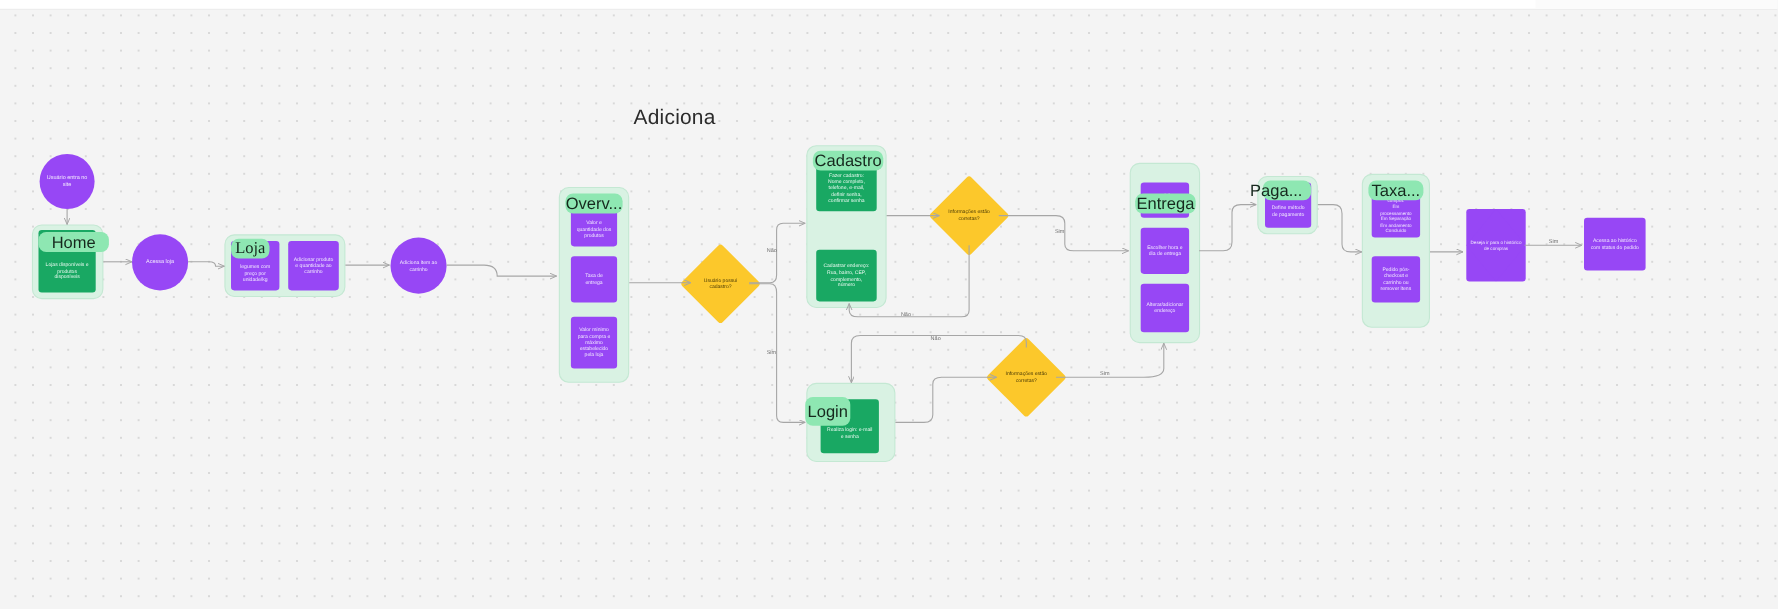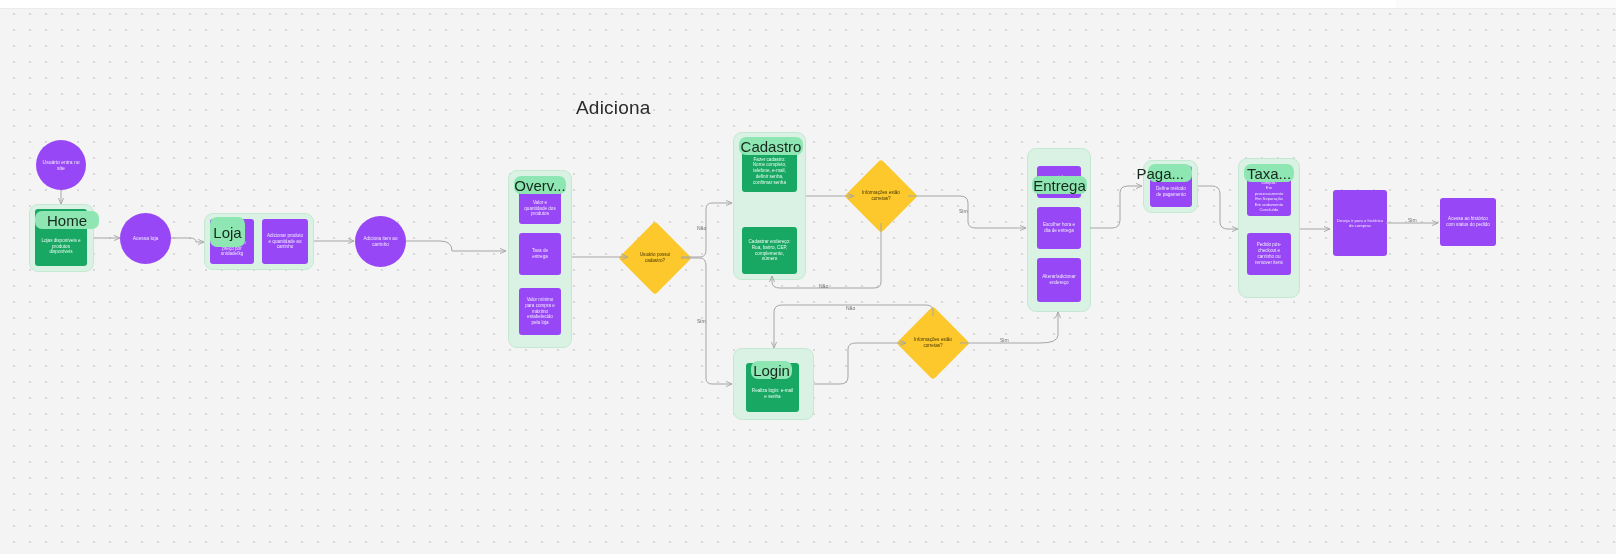--- a/index.html
+++ b/index.html
@@ -197,21 +197,21 @@
   <span>Acessa loja</span>
 </div>
 
 <div class="frame" style="left:204px;top:213px;width:110px;height:57px;"></div>
 <div class="pblock t45" style="left:210px;top:219px;width:44px;height:45px;padding-top:18px;">
   <span class="txt">legumes com preço por unidade/kg</span>
 </div>
 <div class="pblock t45" style="left:262px;top:219px;width:46px;height:45px;">
   <span class="txt">Adicionar produto e quantidade ao carrinho</span>
 </div>
-<div class="pill" style="left:210px;top:217px;width:35px;height:30px;">
+<div class="pill" style="left:210px;top:217px;width:35px;height:18px;font-family:Liberation Serif, serif;">
   <span>Loja</span>
 </div>
 
 <div class="circ t45" style="left:355px;top:216px;width:51px;height:51px;">
   <span>Adiciona item ao carrinho</span>
 </div>
 
 <div class="frame" style="left:508px;top:170px;width:64px;height:178px;"></div>
 <div class="pblock t45" style="left:519px;top:188px;width:42px;height:36px;padding-top:9px;">
   <span class="txt">Valor e quantidade dos produtos</span>
@@ -241,21 +241,21 @@
   <span>Cadastrar endereço: Rua, bairro, CEP, complemento, número</span>
 </div>
 <div class="pill" style="left:739px;top:137px;width:64px;height:18px;justify-content:center;">
   <span>Cadastro</span>
 </div>
 
 <div class="frame" style="left:733px;top:348px;width:81px;height:72px;"></div>
 <div class="screen t45" style="left:746px;top:363px;width:53px;height:49px;padding-top:16px;">
   <span>Realiza login: e-mail e senha</span>
 </div>
-<div class="pill" style="left:751px;top:361px;width:41px;height:18px;">
+<div class="pill" style="left:732px;top:361px;width:41px;height:26px;">
   <span>Login</span>
 </div>
 
 <div class="dia yellow t45" style="left:855px;top:170px;width:52px;height:52px;">
   <span class="shape"></span>
   <span class="lbl">Informações estão corretas?</span>
 </div>
 <div class="elabel t5" style="left:959px;top:208px;">Sim</div>
 <div class="elabel t5" style="left:819px;top:283px;">Não</div>
 

